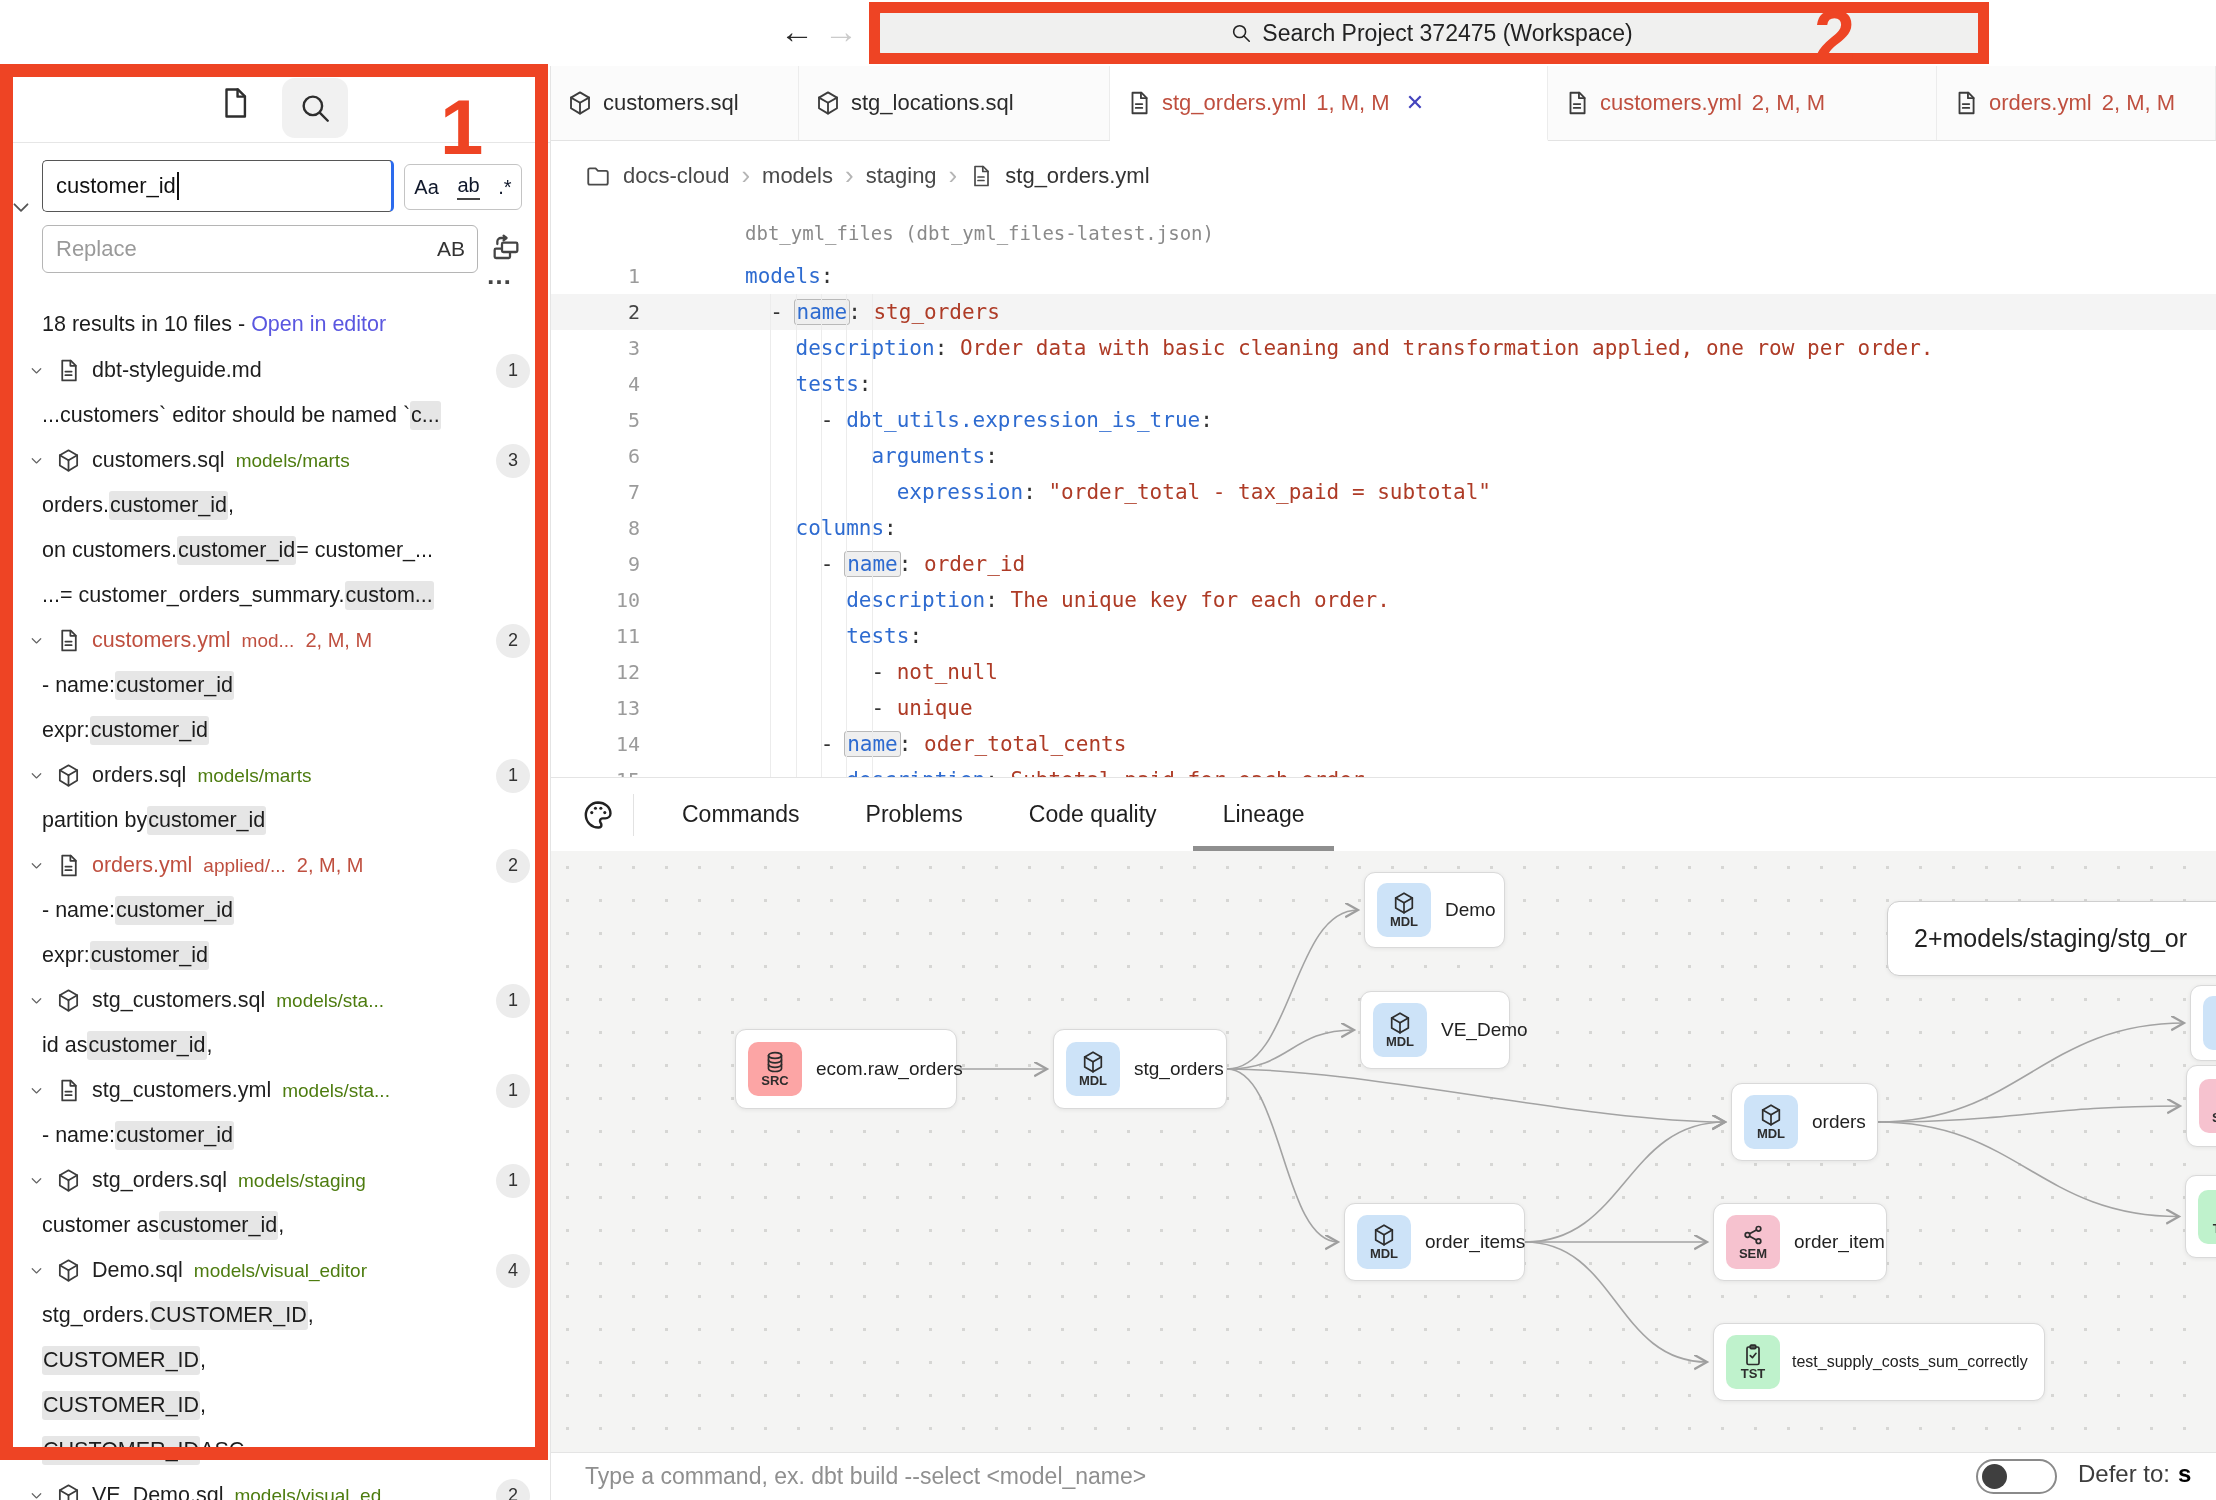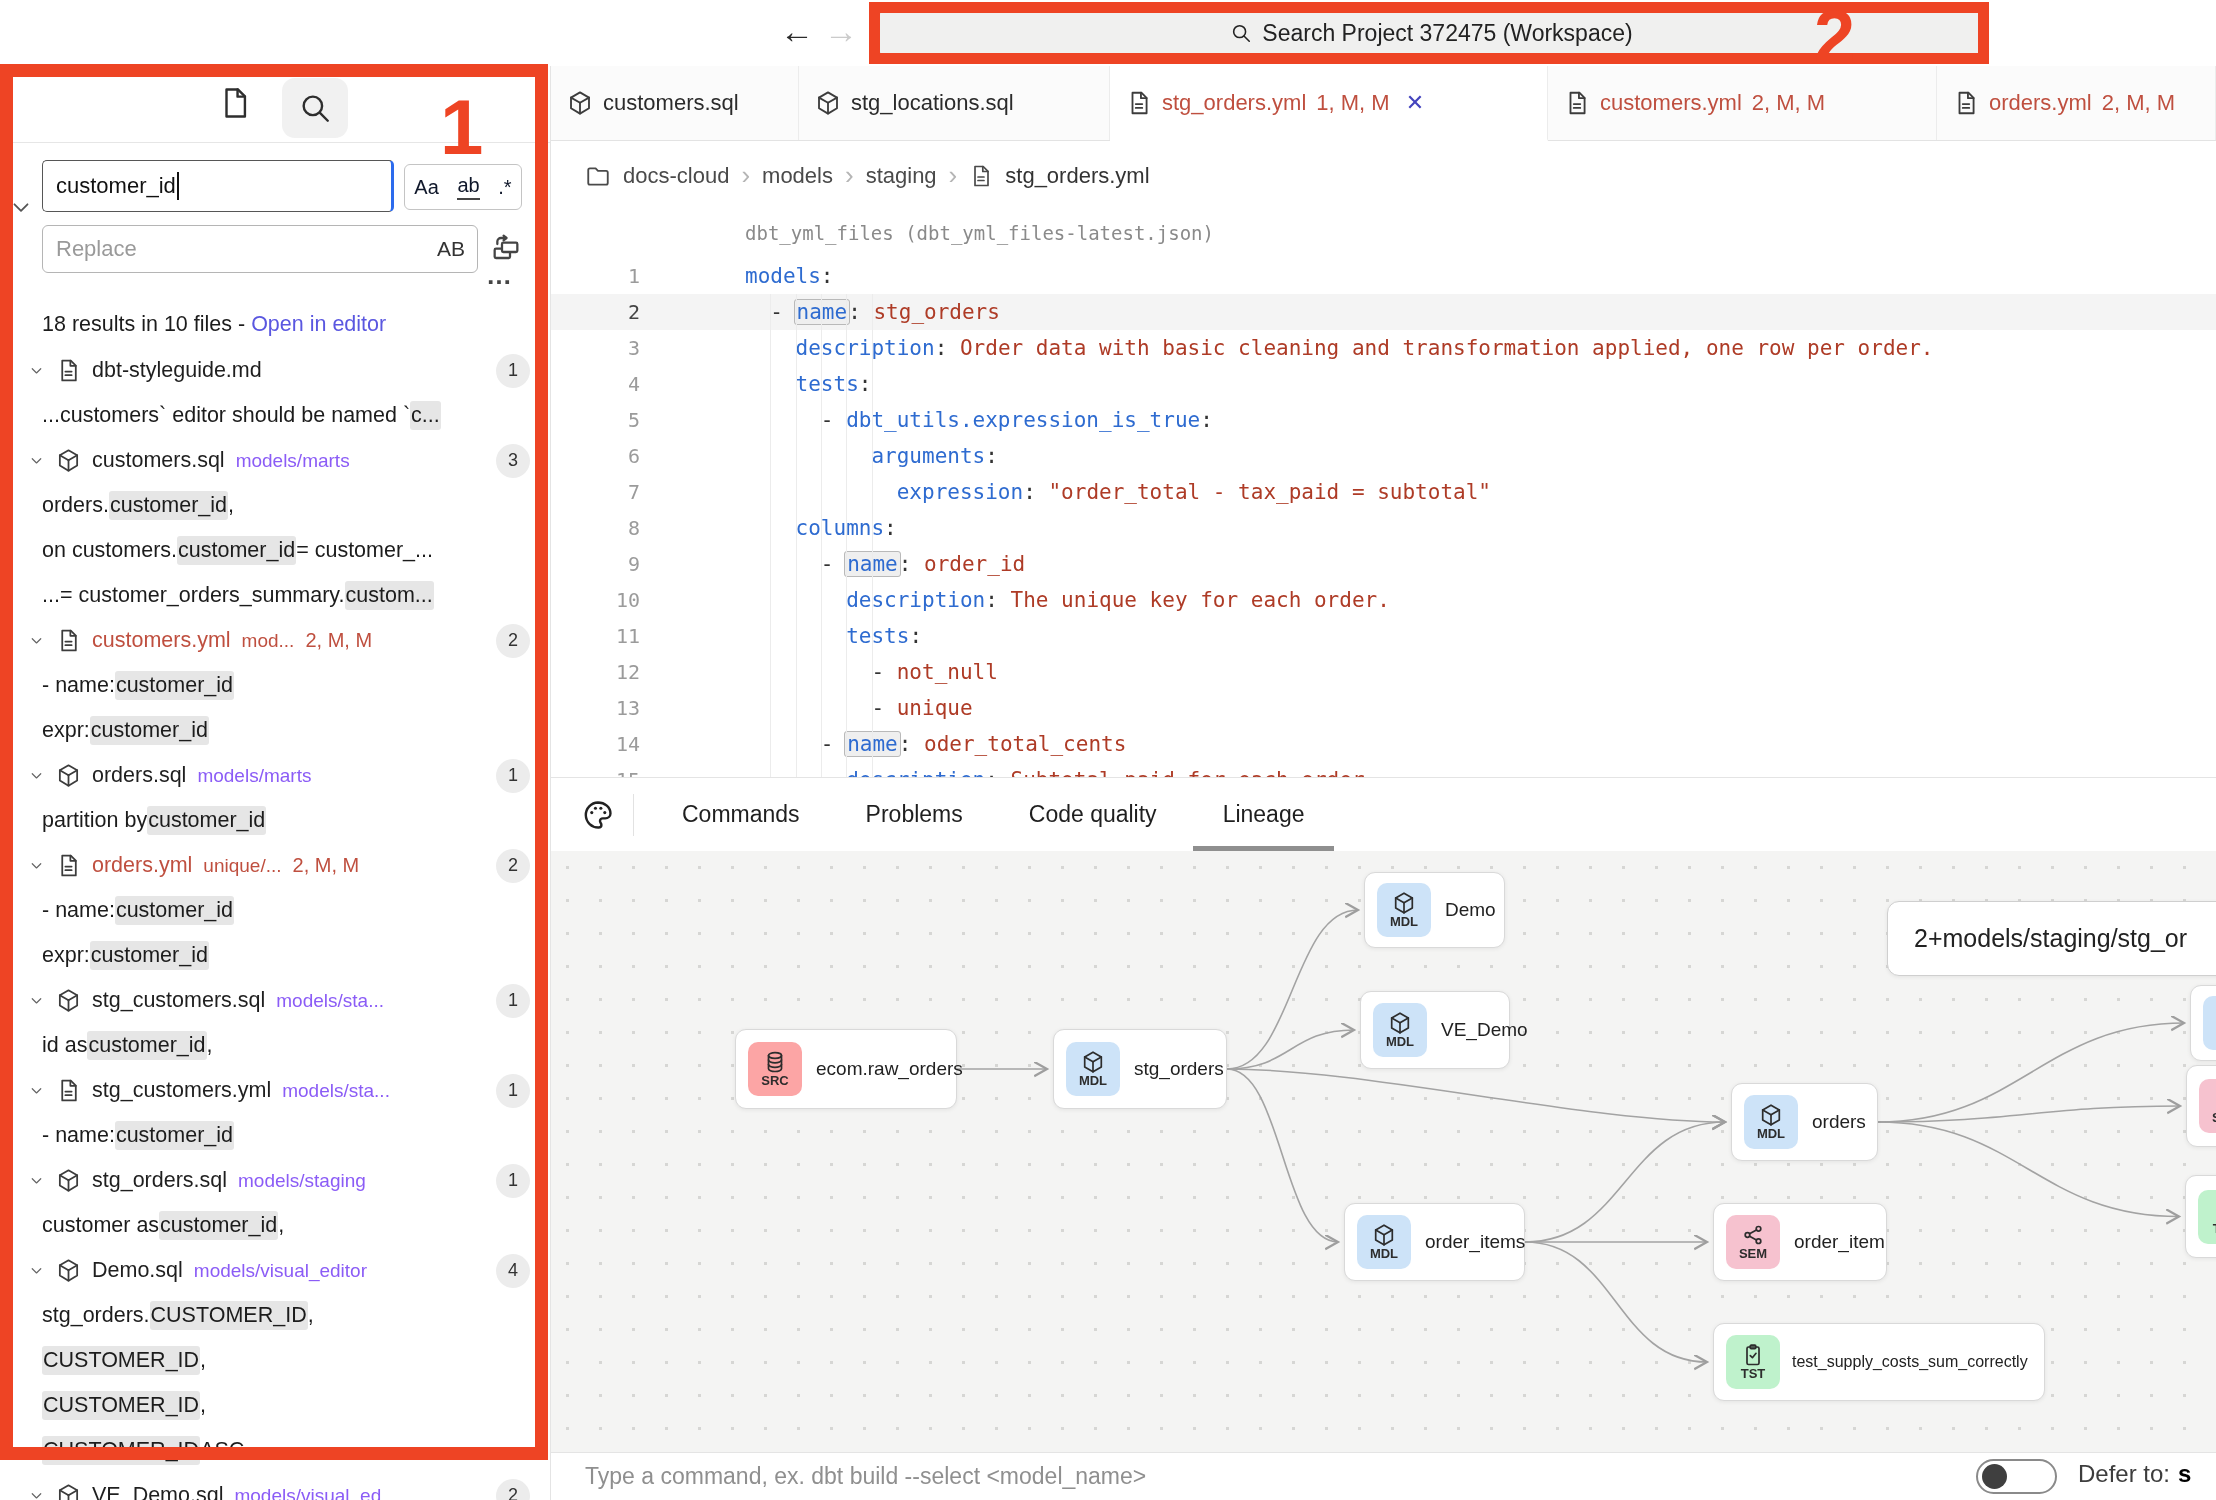--- a/index.html
+++ b/index.html
@@ -37,21 +37,21 @@
   #preserve-case{margin-left:auto;color:#333;font-size:21px;}
   #replace-all-btn{position:absolute;left:490px;top:166px;color:#444;}
   #more-btn{position:absolute;left:486px;top:196px;color:#444;font-size:26px;font-weight:bold;letter-spacing:2px;line-height:26px;}
   #summary{position:absolute;left:42px;top:246px;font-size:21.5px;color:#1c1c1c;}
   #summary a{color:#5a57e0;text-decoration:none;}
   #results{position:absolute;left:0;top:282px;width:550px;}
   .frow{height:45px;display:flex;align-items:center;padding:0 20px 0 28px;gap:11px;font-size:21.5px;box-sizing:border-box;}
   .frow .chev{color:#666;flex:none;}
   .frow .ficon{color:#3c3c3c;flex:none;}
   .fname{color:#1f1f1f;white-space:nowrap;}
-  .fpath{color:#8b5cf6;font-size:19px;white-space:nowrap;}
+  .fpath{color:#4d7c0f;font-size:19px;white-space:nowrap;}
   .fflags{font-size:20px;white-space:nowrap;}
   .mod .fname,.mod .fflags,.mod .fpath{color:#bf4f3f;}
   .fbadge{margin-left:auto;min-width:34px;height:34px;border-radius:17px;background:#ececec;color:#333;
       font-size:18px;display:flex;align-items:center;justify-content:center;padding:0 6px;box-sizing:border-box;flex:none;}
   .mrow{height:45px;display:flex;align-items:center;padding-left:42px;padding-right:64px;font-size:21.5px;color:#1c1c1c;
       white-space:nowrap;overflow:hidden;}
   .hl{background:#e6e6e6;border-radius:3px;padding:2px 1px;}
 
   
   #tabbar{left:551px;top:66px;width:1665px;height:75px;background:#fbfbfb;border-bottom:1px solid #e3e3e3;
@@ -297,21 +297,21 @@
           </svg>
         </span>
         <span class="ficon">
           <svg class="ic" width="25" height="25" viewBox="0 0 24 24">
             <path d="M6 2.5h8.2L19 7.3V21.5H6z"></path>
             <path d="M13.8 2.5v5h5.2"></path>
             <path d="M9 13h6M9 16.5h6"></path>
           </svg>
         </span>
         <span class="fname">orders.yml</span>
-        <span class="fpath">unique/...</span>
+        <span class="fpath">applied/...</span>
         <span class="fflags">2, M, M</span>
         <span class="fbadge">2</span>
       </div>
       <div class="mrow">
         <span>- name: </span>
         <span class="hl">customer_id</span>
       </div>
       <div class="mrow">
         <span>expr: </span>
         <span class="hl">customer_id</span>

